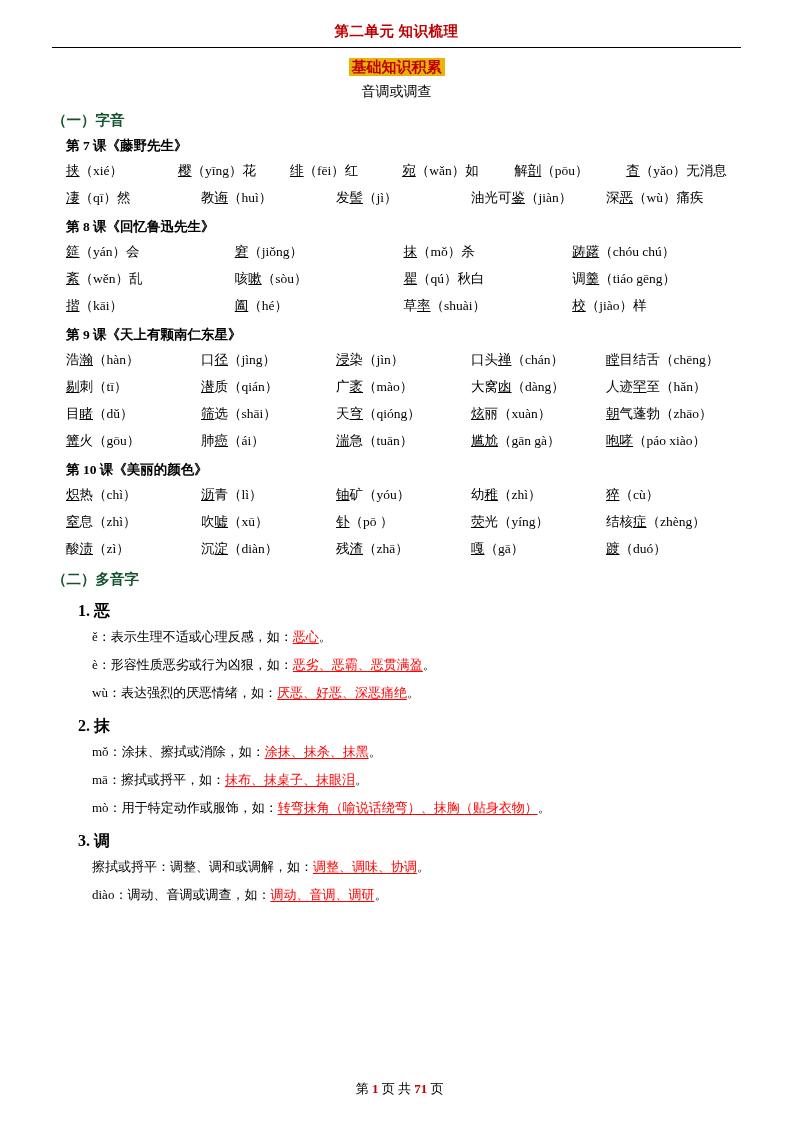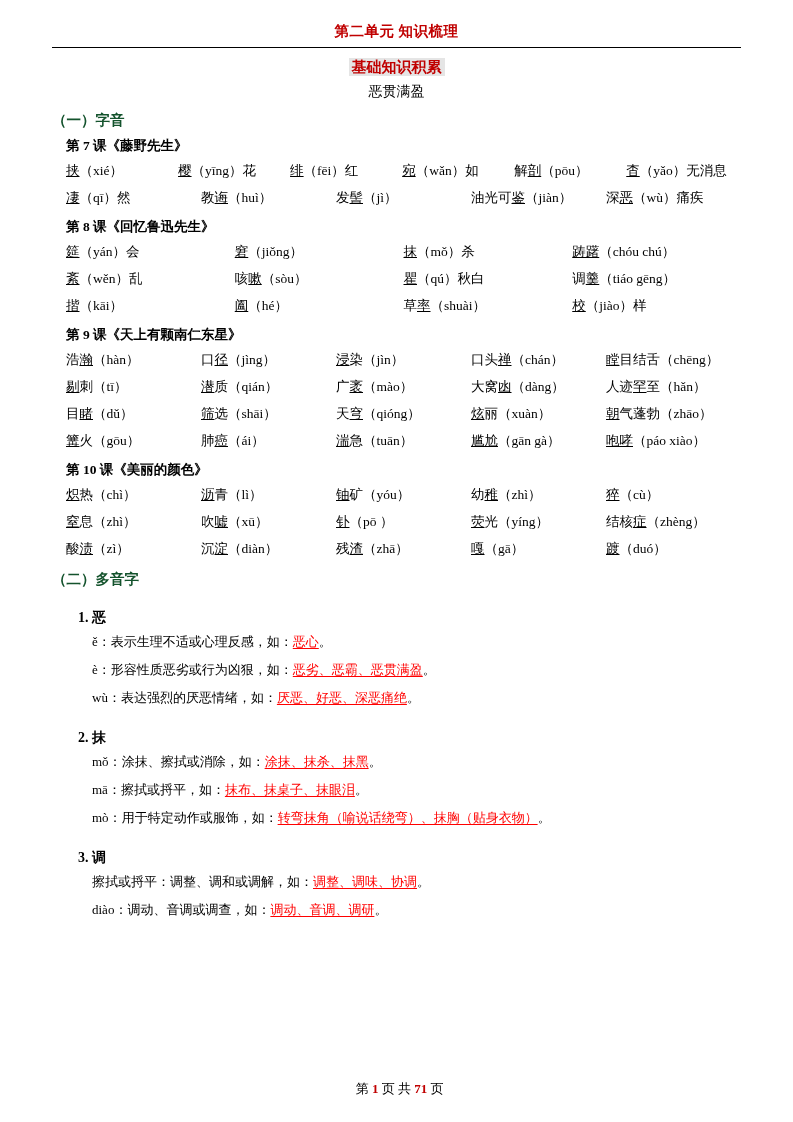--- a/index.html
+++ b/index.html
@@ -33,21 +33,21 @@
   .header-rule {
     border: none;
     border-top: 1.2px solid #000;
     margin: 0 0 10px 0;
   }
   .doc-title {
     text-align: center;
     margin: 4px 0 2px 0;
   }
   .doc-title span {
-    background: #e5e5e5;
+    background: #eab308;
     color: #c00000;
     font-weight: bold;
     font-size: 15px;
     padding: 1px 3px;
   }
   .sub-title {
     text-align: center;
     font-size: 14px;
     margin: 6px 0 10px 0;
     color: #000;
@@ -76,22 +76,22 @@
     text-decoration: underline;
     text-underline-offset: 1px;
   }
   
   .row-6 .cell { width: 16.6%; }
   .row-5 .cell { width: 20%; }
   .row-4 .cell { width: 25%; }
 
   .poly-num {
     font-weight: bold;
-    font-size: 14px;
-    margin: 20px 0 4px 26px;
+    font-size: 16px;
+    margin: 12px 0 4px 26px;
   }
   .poly-line {
     font-size: 13px;
     margin: 0 0 6px 40px;
     line-height: 22px;
   }
   .poly-line .ex {
     color: #ff0000;
     text-decoration: underline;
     text-underline-offset: 2px;
@@ -113,21 +113,21 @@
 <body>
 
 <div class="page">
 
   <div class="header-title">第二单元 知识梳理</div>
   <hr class="header-rule">
 
   <div class="doc-title">
     <span>基础知识积累</span>
   </div>
-  <div class="sub-title">恶贯满盈</div>
+  <div class="sub-title">音调或调查</div>
 
   <div class="sec-head">（一）字音</div>
 
   <div class="lesson-head">第 7 课《藤野先生》</div>
   <div class="word-row row-6">
     <div class="cell"><span class="u">挟</span>（xié）</div>
     <div class="cell"><span class="u">樱</span>（yīng）花</div>
     <div class="cell"><span class="u">绯</span>（fēi）红</div>
     <div class="cell"><span class="u">宛</span>（wǎn）如</div>
     <div class="cell">解<span class="u">剖</span>（pōu）</div>

